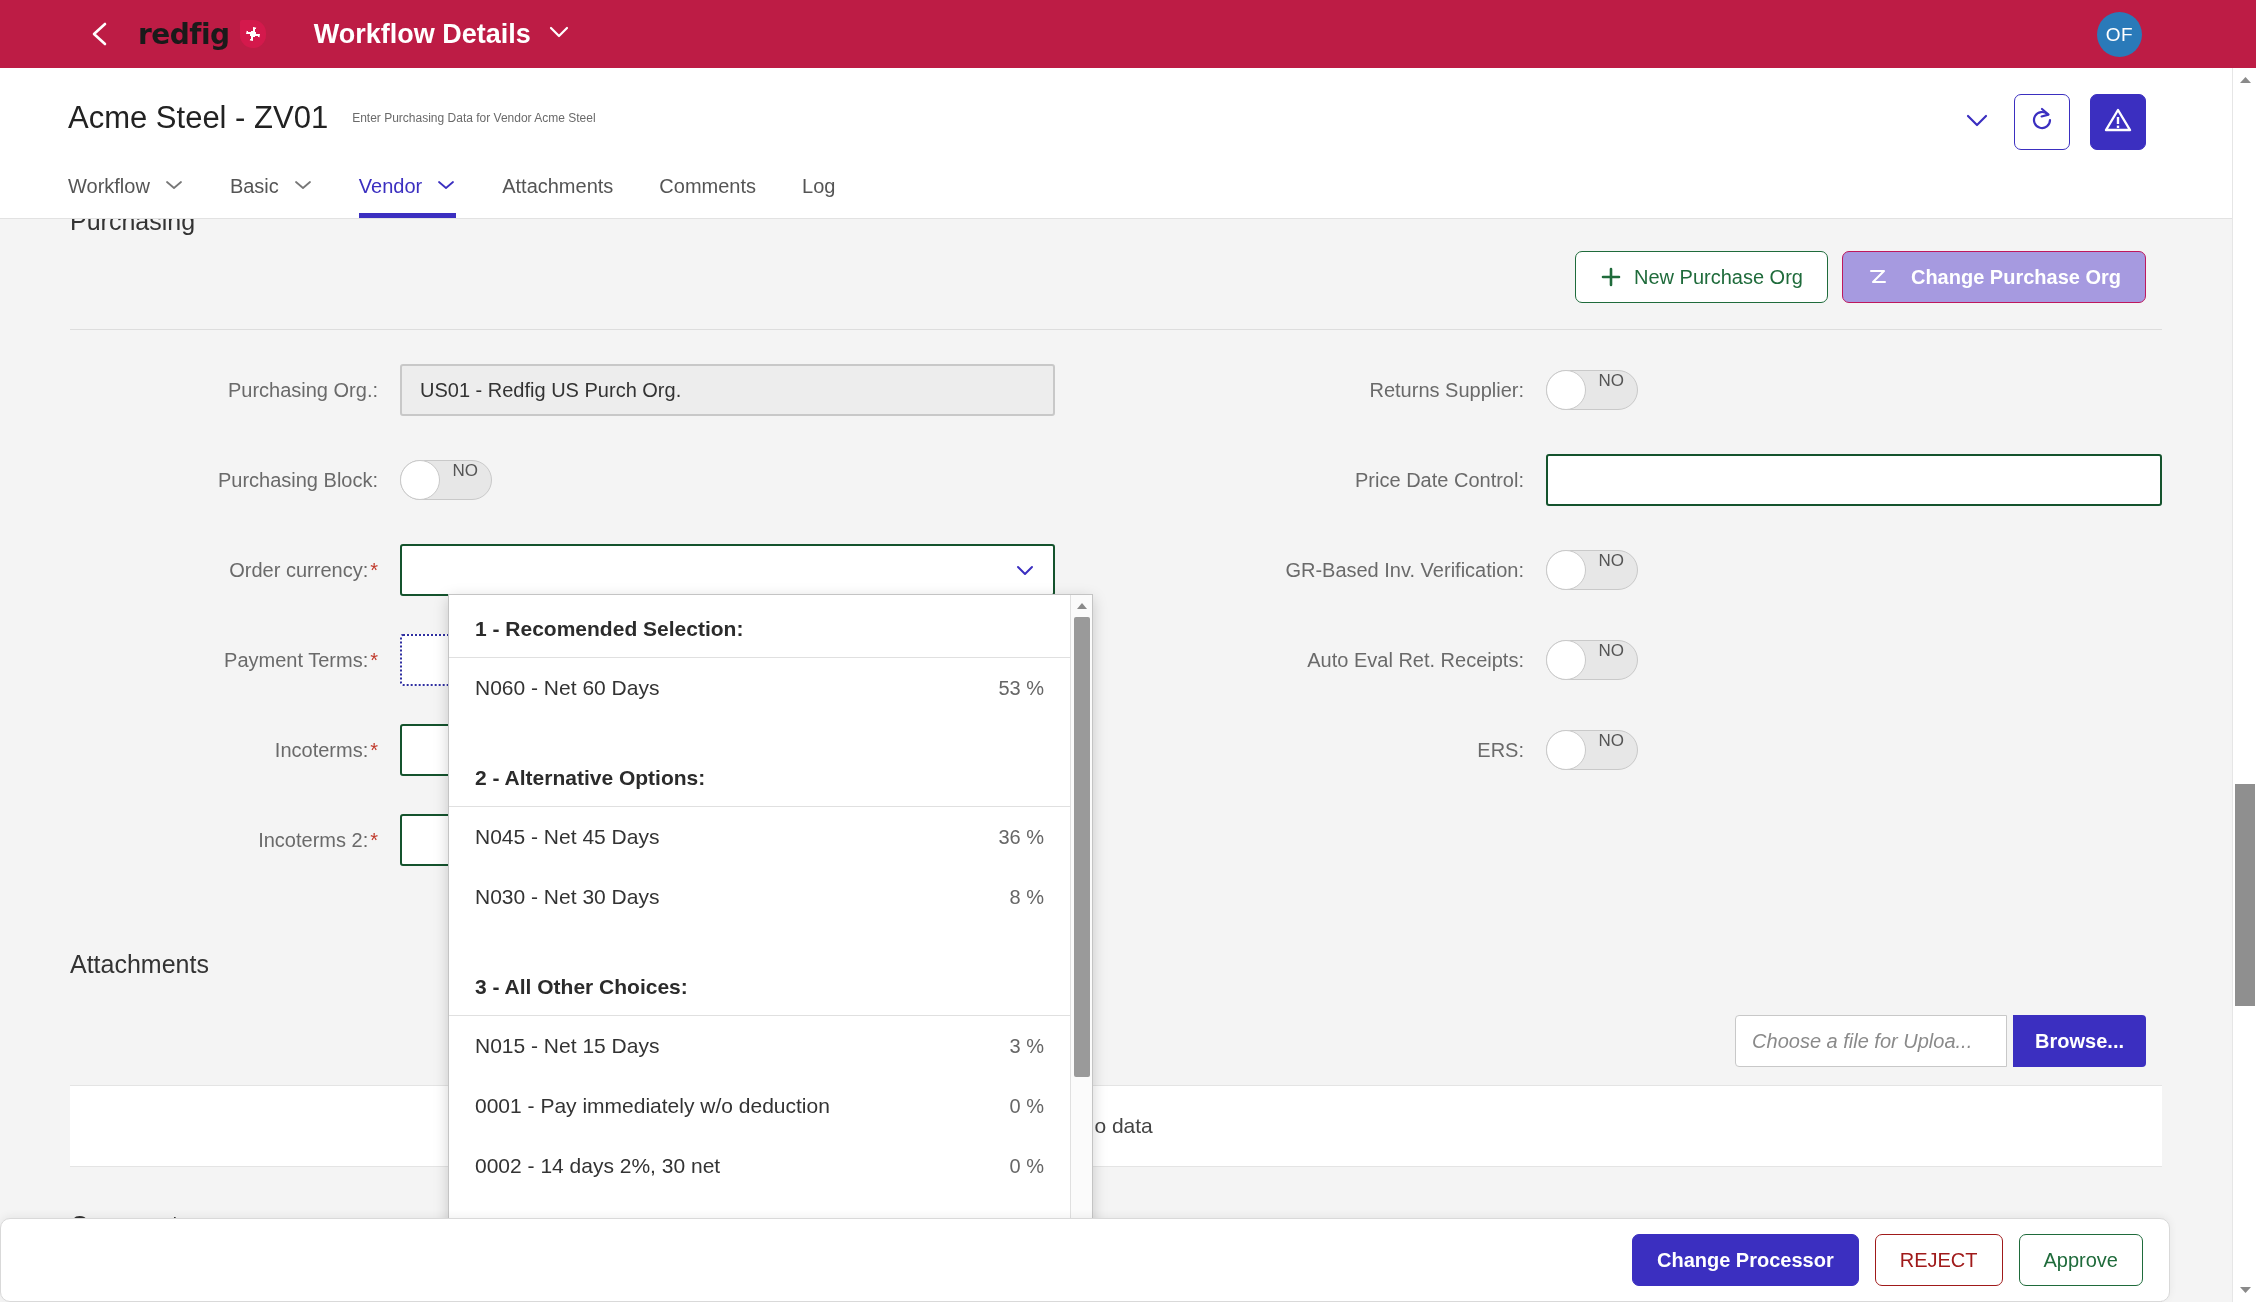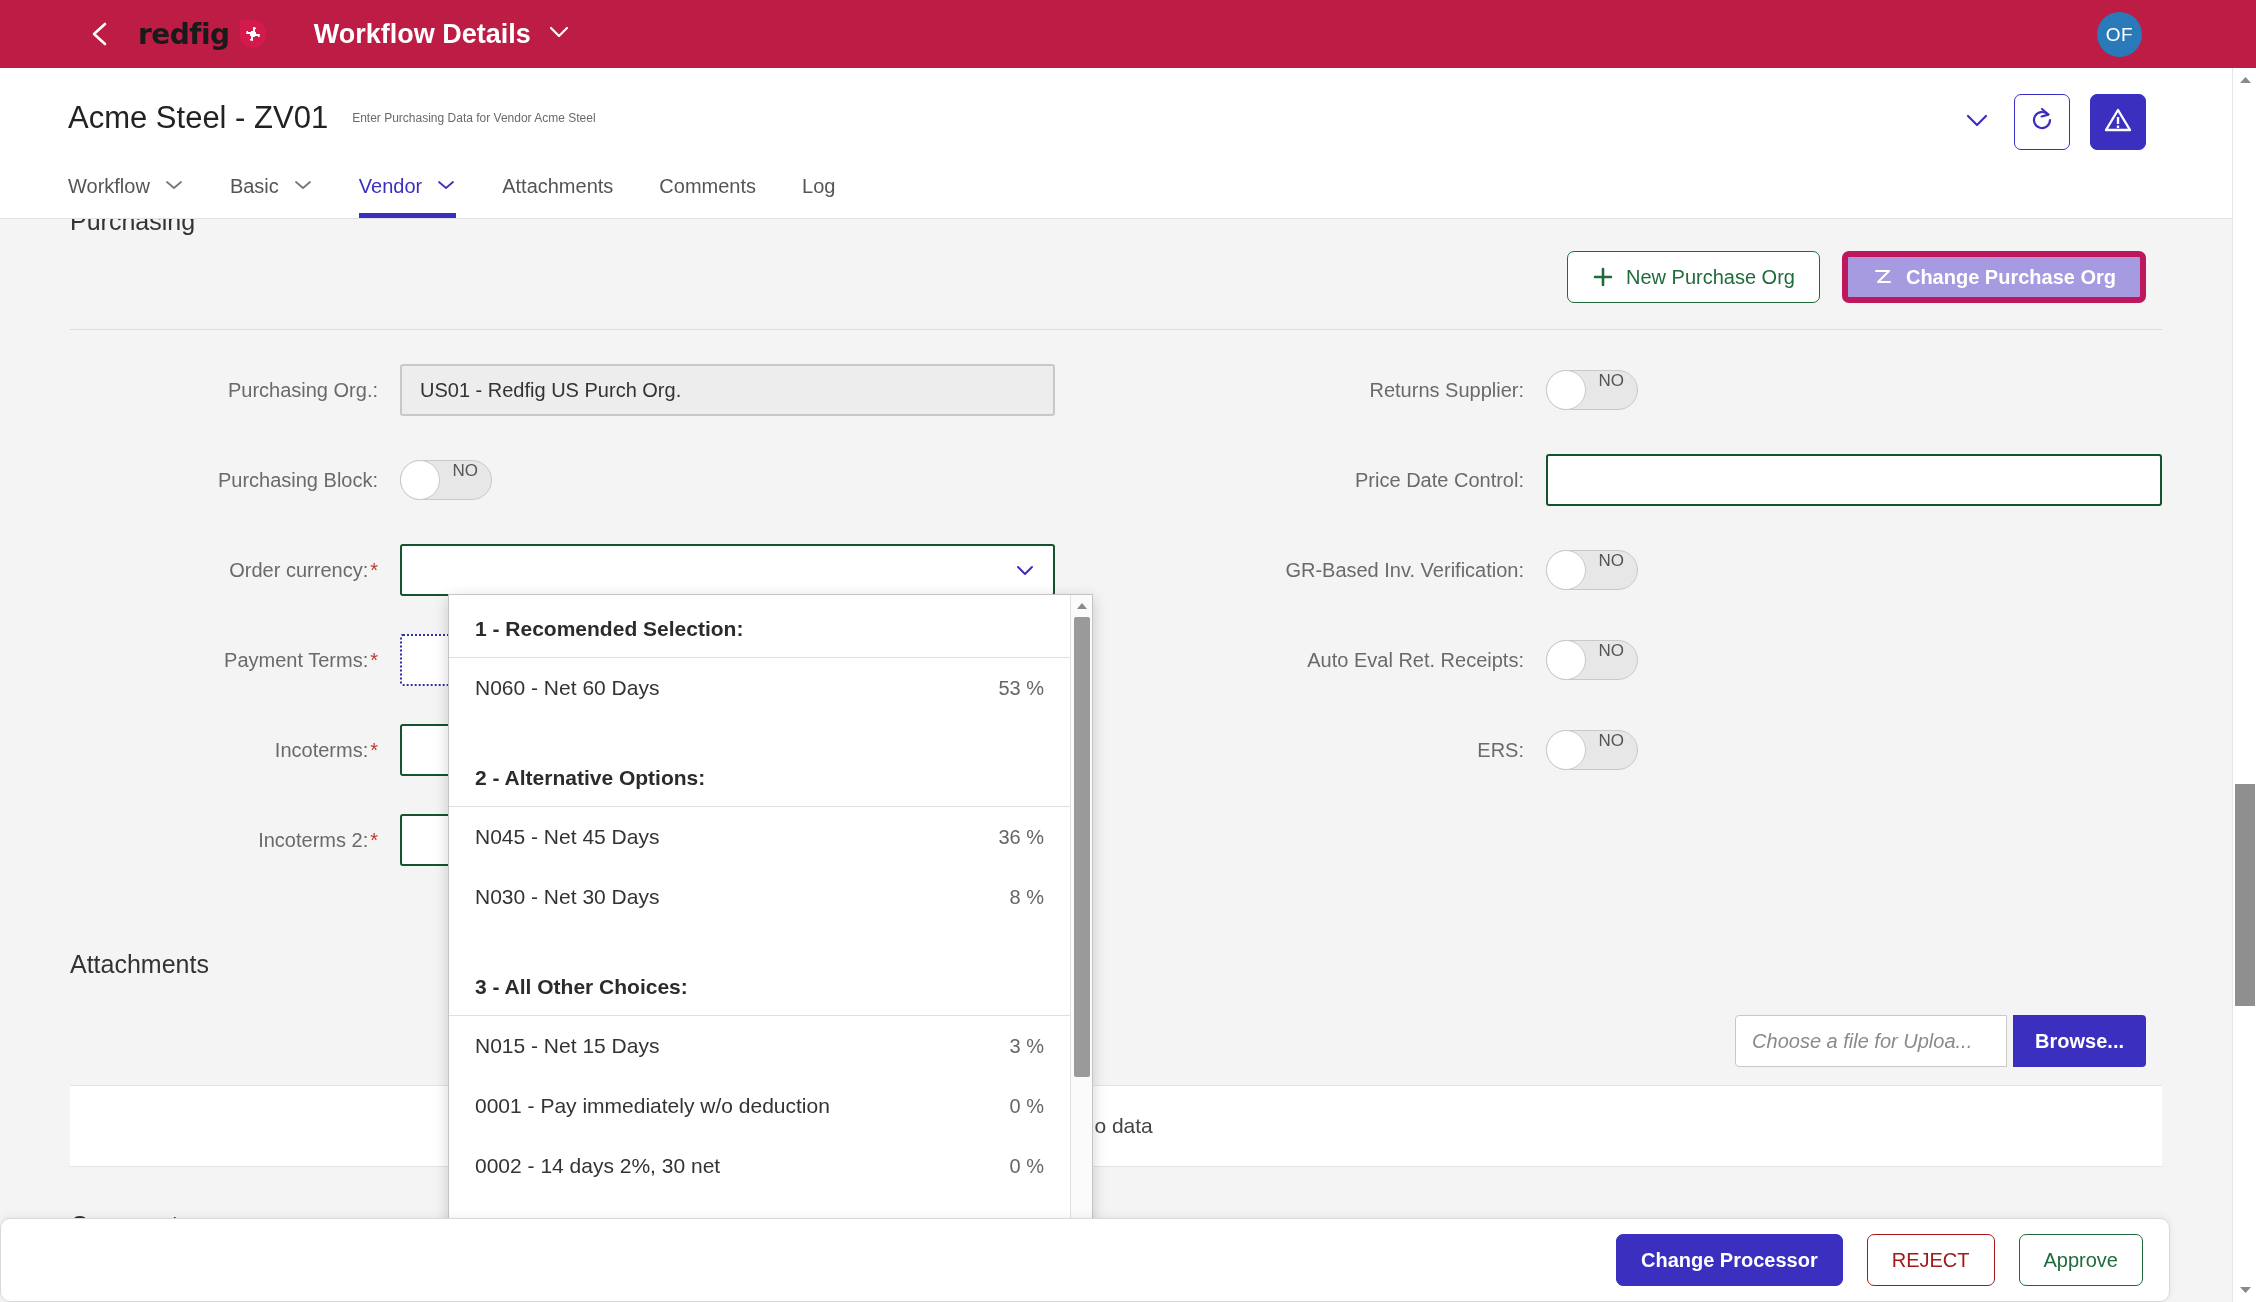--- a/index.html
+++ b/index.html
@@ -80,24 +80,24 @@
   .content {
     position:absolute; top:219px; left:0; width:2232px; height:1083px;
     background:#f4f4f4; overflow:hidden;
   }
   .section-title { font-size:25px; color:#333; padding-left:70px; }
   .purchasing-head { position:relative; height:110px; }
   .purchasing-head .section-title { position:absolute; top:-12px; left:0; }
   .org-btns { position:absolute; right:86px; top:32px; display:flex; align-items:center; gap:14px; }
   .btn {
     height:52px; border-radius:7px; display:flex; align-items:center; justify-content:center;
-    padding:0 24px; font-size:20px; cursor:pointer; white-space:nowrap;margin-left:8px;
+    padding:0 24px; font-size:20px; cursor:pointer; white-space:nowrap;
   }
   .btn-outline-green { border:1px solid #1f6b3b; color:#1f6b3b; background:#fff; }
-  .btn-lavender { background:#a69ae0; color:#fff; font-weight:700; border:6px solid #be185d; }
+  .btn-lavender { background:#a69ae0; color:#fff; font-weight:700; border:1px solid #be185d;gap:10px; }
   .btn .bicon { margin-right:12px; display:flex; align-items:center; }
 
   .divider { height:1px; background:#dddddd; margin:0 70px; }
 
   
   .form {
     display:flex; padding:34px 70px 0 70px; gap:0;
   }
   .col { width:50%; }
   .field { display:flex; align-items:center; margin-bottom:38px; height:52px; }

